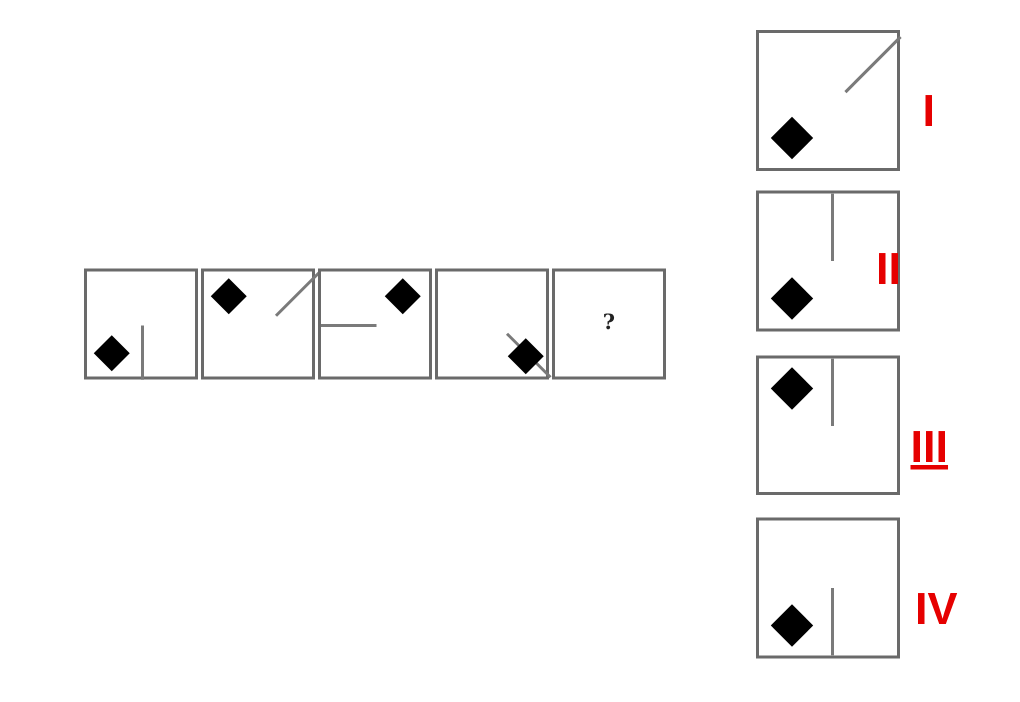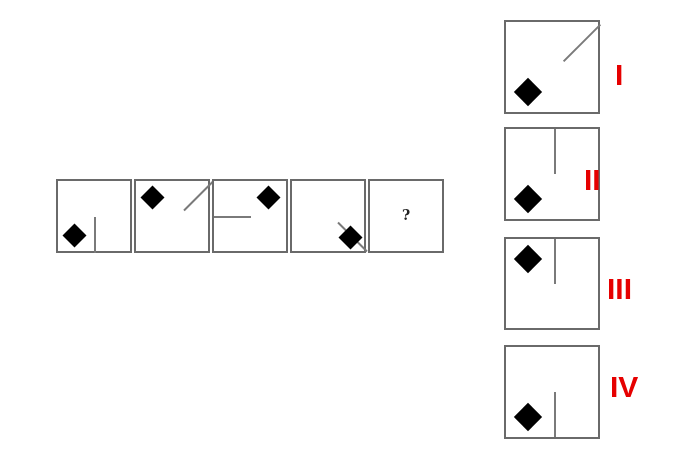--- a/index.html
+++ b/index.html
@@ -46,20 +46,20 @@
   <div class="box opt" style="left:504px; top:127px; width:96px; height:94px;">
     <div class="diamond" style="left:12px; top:60px;"></div>
     <div class="line" style="left:48px; top:0px; width:2px; height:45px;"></div>
   </div>
   <div class="label" style="left:584px; top:165px;">II</div>
 
   <div class="box opt" style="left:504px; top:237px; width:96px; height:93px;">
     <div class="diamond" style="left:12px; top:10px;"></div>
     <div class="line" style="left:48px; top:0px; width:2px; height:45px;"></div>
   </div>
-  <div class="label" style="left:607px; top:274px;">III</div>
+  <div class="label" style="left:607px; top:284px;text-decoration:underline;">III</div>
 
   <div class="box opt" style="left:504px; top:345px; width:96px; height:94px;">
     <div class="diamond" style="left:12px; top:60px;"></div>
     <div class="line" style="left:48px; top:45px; width:2px; height:45px;"></div>
   </div>
-  <div class="label" style="left:610px; top:372px;">IV</div>
+  <div class="label" style="left:610px; top:392px;">IV</div>
 </div>
 
 </body></html>

